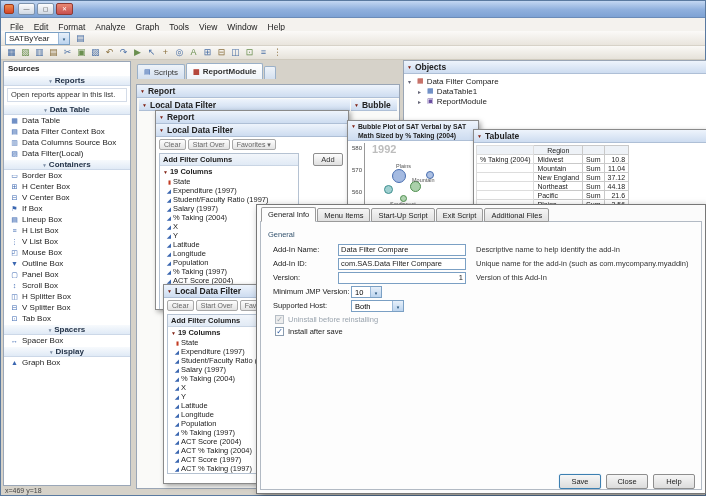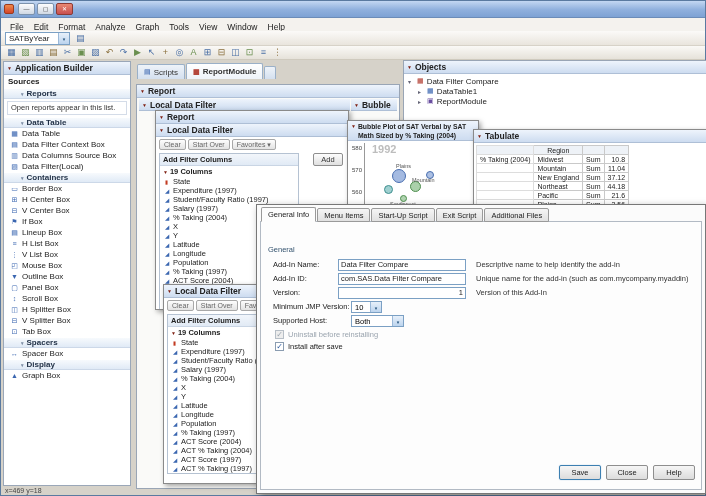--- a/index.html
+++ b/index.html
@@ -41,23 +41,23 @@
   .content { position:absolute; left:0; top:59px; right:0; bottom:0; background:#d6d2c9; }
 
   
   .sidebar { position:absolute; left:2px; top:1px; width:128px; height:425px; background:#fff;
     border:1px solid #9aa7b8; overflow:hidden; }
   .outline-hdr { display:flex; align-items:center; gap:3px; height:13px; padding:0 3px;
     background:linear-gradient(#eef4fc,#cddcf0); border-bottom:1px solid #aebfd6;
     font-size:8.5px; font-weight:bold; color:#222; }
   .tri { color:#7e1e10; font-size:5px; }
   .src-label { font-size:8px; font-weight:bold; padding:2px 4px; color:#222; }
-  .sec-hdr { display:flex; align-items:center; gap:3px; height:11px; padding:0 17px;
+  .sec-hdr { display:flex; align-items:center; gap:3px; height:11px; padding:0 8px;
     background:linear-gradient(#f7fafd,#e0eaf6); border-top:1px solid #fff; border-bottom:1px solid #ccd8e8;
-    font-size:8px; font-weight:bold; color:#1e2e44; }
+    font-size:8px; font-weight:bold; color:#1e2e44;justify-content:center; }
   .sec-tri { font-size:5px; color:#7d8ea6; }
   .note { font-size:7.5px; color:#333; padding:2px 3px; margin:2px 3px; border:1px solid #d4dce8; background:#fff; line-height:8px; }
   .pal-item { display:flex; align-items:center; gap:3px; height:11px; padding-left:6px; }
   .pal-ico { width:9px; font-size:7px; color:#3a66b0; text-align:center; }
   .pal-lbl { font-size:8px; color:#222; white-space:nowrap; }
   .status { position:absolute; left:4px; bottom:1px; font-size:7px; color:#444; }
 
   
   .canvas { position:absolute; left:132px; top:0; right:0; bottom:0; }
   .tabstrip { position:absolute; left:4px; top:3px; display:flex; align-items:flex-end; gap:1px; }
@@ -86,21 +86,21 @@
   
   .win { position:absolute; background:#fff; border:1px solid #8a8a8a; box-shadow:2px 2px 5px rgba(0,0,0,.35); overflow:hidden; }
 
   
   .flt-btnrow { display:flex; gap:2px; padding:2px 3px; }
   .btn-sm { font-size:7px; color:#666; padding:0 4px; height:11px; line-height:10px;
     background:linear-gradient(#fdfdfd,#e3e3e3); border:1px solid #a8a8a8; border-radius:2px; }
   .flt-panel { margin:1px 3px; border:1px solid #b5c2d2; width:140px; background:#fff; }
   .flt-panel-hdr { font-size:7.5px; font-weight:bold; padding:1px 3px; background:linear-gradient(#f2f6fb,#e1eaf5); border-bottom:1px solid #c9d5e4; color:#222; }
   .cols-hdr { display:flex; align-items:center; gap:2px; font-size:7.5px; font-weight:bold; padding:1px 3px; color:#222; }
-  .flt-item { display:flex; align-items:center; gap:2px; height:9px; padding-left:5px; white-space:nowrap; }
+  .flt-item { display:flex; align-items:center; gap:2px; height:9px; padding-left:5px; white-space:nowrap;text-align:right; }
   .col-ico { font-size:5.5px; color:#3a66b0; width:6px; }
   .flt-item:first-child .col-ico { color:#c23b22; }
   .flt-lbl { font-size:7.5px; color:#222; }
   .add-btn { position:absolute; right:5px; top:42px; width:30px; height:13px; font-size:7.5px;
     line-height:12px; text-align:center; background:linear-gradient(#fdfdfd,#e0e0e0); border:1px solid #8e8e8e; border-radius:2px; color:#333; }
 
   
   .bubble-hdr { height:20px; padding:1px 3px; background:linear-gradient(#eef4fc,#cddcf0); border-bottom:1px solid #aebfd6;
     font-size:6.8px; font-weight:bold; color:#222; line-height:9px; display:flex; gap:2px; }
   .plot { position:relative; height:72px; background:#fff; }
@@ -125,34 +125,34 @@
   .t-table .rowlab { border-color:#ddd; }
 
   
   .dlg { position:absolute; left:123px; top:144px; width:450px; height:290px; background:#fbfbfb;
     border:1px solid #777; box-shadow:3px 3px 8px rgba(0,0,0,.4); }
   .dlg-tabs { position:absolute; left:4px; top:2px; display:flex; align-items:flex-end; gap:1px; z-index:2; }
   .dtab { height:14px; padding:0 6px; font-size:7.5px; line-height:13px; color:#222;
     background:linear-gradient(#f5f5f5,#e1e1e1); border:1px solid #9a9a9a; border-radius:2px 2px 0 0; }
   .dtab.sel { background:#fdfdfd; height:15px; border-bottom:1px solid #fdfdfd; }
   .dlg-body { position:absolute; left:3px; right:3px; top:16px; bottom:3px; border:1px solid #b2bac4; background:#fdfdfd; }
-  .grp-label { font-size:7.5px; color:#33526e; margin:23px 0 4px 7px; }
+  .grp-label { font-size:7.5px; color:#33526e; margin:8px 0 4px 7px; }
   .frow { display:flex; align-items:center; height:13px; margin:0 0 1px 12px; }
   .flabel { width:65px; font-size:7.5px; color:#222; }
   .flabel.wide { width:78px; }
   .finput { width:128px; height:12px; font-size:7.5px; font-family:"Liberation Sans",sans-serif; border:1px solid #7ba0c4; padding:0 2px; color:#222; background:#fff; }
   .finput.ta-r { text-align:right; }
   .fhint { margin-left:10px; font-size:7.5px; color:#333; }
   .dcombo { display:flex; align-items:flex-end; height:12px; border:1px solid #7ba0c4; background:#fff; }
   .dcombo .val { font-size:7.5px; padding:0 3px; min-width:18px; }
   .cbrow { display:flex; align-items:center; gap:4px; margin:3px 0 0 14px; font-size:7.5px; color:#222; }
   .cb { width:9px; height:9px; border:1px solid #8a9cb0; background:#fff; font-size:8px; line-height:8px; text-align:center; color:#2d5a9e; }
   .cb.dis { background:#ededed; color:#9aa4ae; border-color:#b6bec6; }
   .cbrow.dis { color:#9aa4ae; }
-  .dlg-btns { position:absolute; right:6px; bottom:9px; display:flex; gap:5px; }
+  .dlg-btns { position:absolute; right:6px; bottom:0; display:flex; gap:5px; }
   .btn { min-width:42px; height:15px; font-size:7.5px; line-height:14px; text-align:center; color:#222;
     background:linear-gradient(#f6f6f6,#dcdcdc); border:1px solid #8e8e8e; border-radius:2px; }
   .btn.default { border-color:#3c7fb1; box-shadow:0 0 1px #7ab0d8; }
 </style>
 </head>
 <body>
 
 <div class="screen">
   <div class="frame">
 
@@ -204,24 +204,20 @@
         <span class="tb-ico">⊟</span>
         <span class="tb-ico">◫</span>
         <span class="tb-ico">⊡</span>
         <span class="tb-ico">≡</span>
         <span class="tb-ico">⋮</span>
       </div>
 
     <div class="content">
 
       <div class="sidebar">
-        <div class="outline-hdr">
-          <span class="tri">▼</span>
-          <span>Application Builder</span>
-        </div>
         <div class="src-label">Sources</div>
 
         <div class="sec-hdr">
           <span class="sec-tri">▾</span>
           <span>Reports</span>
         </div>
         <div class="note">Open reports appear in this list.</div>
 
         <div class="sec-hdr">
           <span class="sec-tri">▾</span>

